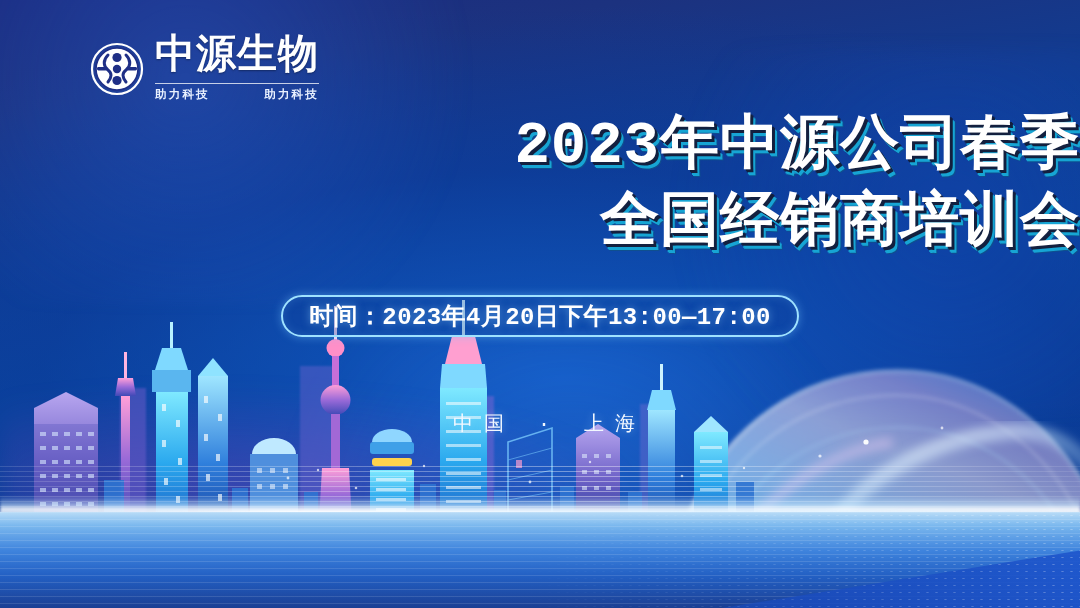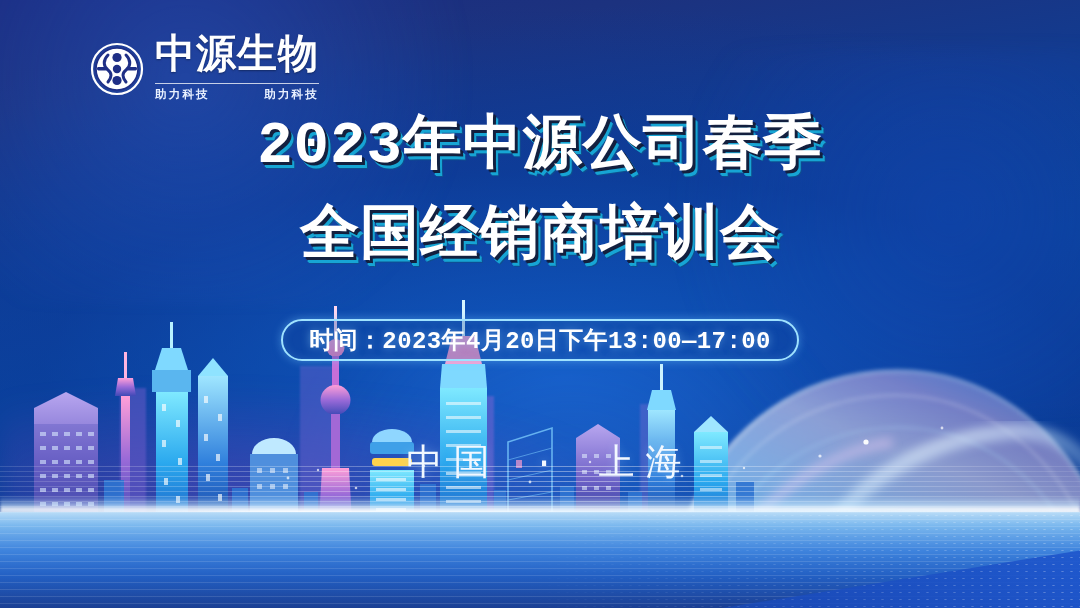--- a/index.html
+++ b/index.html
@@ -101,36 +101,36 @@
     letter-spacing:1px;white-space:nowrap;
     text-shadow:0 1px 2px rgba(0,0,0,.35);
   }
   .logo-rule{height:1px;background:rgba(255,255,255,.75);margin:5px 0 3px;}
   .logo-tag{
     color:#e9f1ff;font-size:11.5px;font-weight:700;white-space:nowrap;
     display:flex;justify-content:space-between;letter-spacing:2.2px;
   }
 
   
-  .titles{position:absolute;left:0;right:0;top:112px;text-align:center;}
+  .titles{position:absolute;left:0;right:0;top:112px;text-align:right;}
   .title-line{
     color:#ffffff;
     font-size:59px;font-weight:700;line-height:1.17;
     letter-spacing:1px;white-space:nowrap;
     text-shadow:
       2px 2px 0 #13203f,
       3px 3px 0 #13203f,
       4px 5px 0 #17a5d4,
       5px 6px 0 #17a5d4,
       6px 7px 0 #0f4f8f;
   }
-  .title-line.l2{margin-top:21px;}
-
-  
-  .pill-row{position:absolute;left:0;right:0;top:295px;display:flex;justify-content:center;margin-top:24px;}
+  .title-line.l2{margin-top:8px;}
+
+  
+  .pill-row{position:absolute;left:0;right:0;top:295px;display:flex;justify-content:center;}
   .pill{
     display:inline-flex;align-items:center;justify-content:center;
     height:42px;padding:0 26px;
     border:2px solid #9fe2ff;border-radius:24px;
     box-shadow:0 0 10px rgba(120,200,255,.45), inset 0 0 10px rgba(120,200,255,.18);
     background:rgba(12,60,150,.30);
   }
   .pill-text{
     color:#ffffff;font-size:24px;font-weight:700;white-space:nowrap;letter-spacing:.4px;
     text-shadow:0 0 8px rgba(150,215,255,.55);
@@ -139,24 +139,23 @@
   
   .address{
     position:absolute;left:0;right:0;top:355px;text-align:center;
     color:#ffffff;font-size:17px;font-weight:700;letter-spacing:.3px;white-space:nowrap;
     text-shadow:0 1px 2px rgba(0,0,0,.25);
   }
 
   
   .place{
     position:absolute;left:8px;right:0;top:410px;text-align:center;
-    color:#f2f8ff;font-size:36px;font-weight:400;letter-spacing:11px;
+    color:#f2f8ff;font-size:20px;font-weight:400;letter-spacing:11px;
     text-indent:11px;white-space:nowrap;
     text-shadow:0 0 10px rgba(160,210,255,.45);
-    margin-top:28px;
   }
 </style>
 </head>
 <body>
 
 <div class="banner">
 
   <div class="glow-a"></div>
   <div class="glow-b"></div>
   <div class="glow-c"></div>

